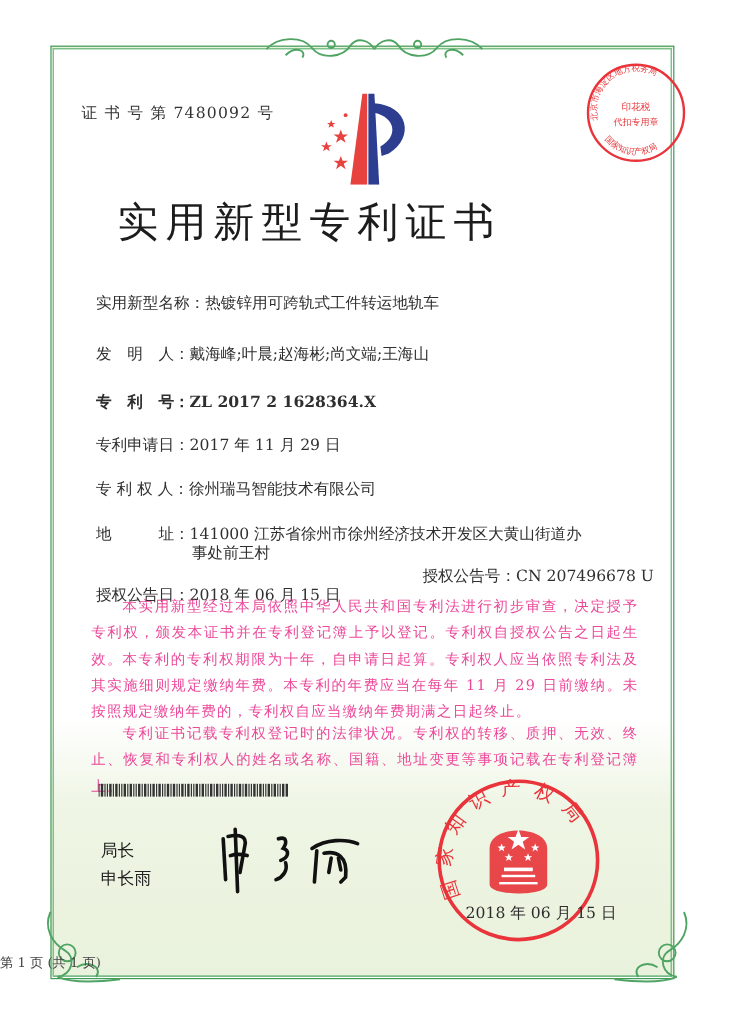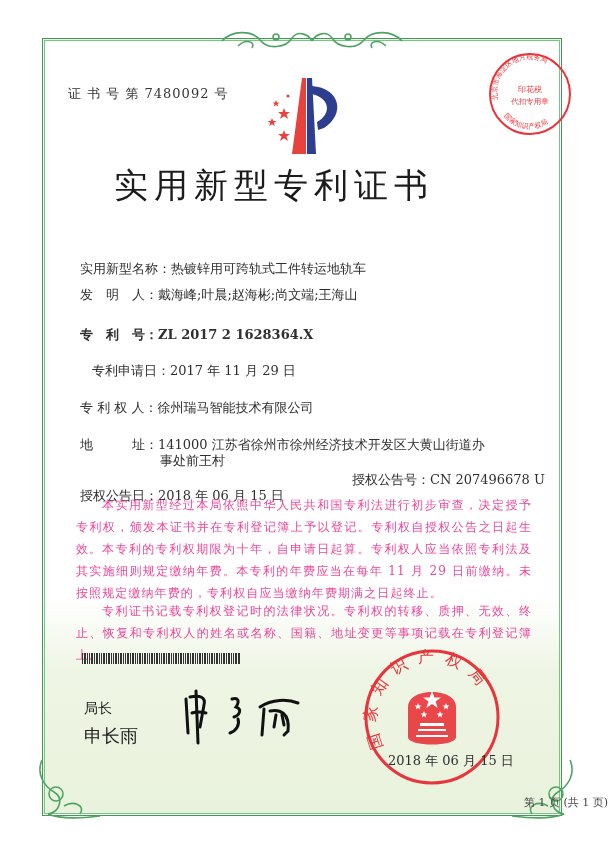--- a/index.html
+++ b/index.html
@@ -16,37 +16,37 @@
       position: absolute; left: 44px; top: 40px; width: 516px; height: 774px;
       border: 1px solid #7cc08a; box-sizing: border-box; pointer-events: none;
     }
     .ornament { position: absolute; }
     .cert-no { position: absolute; left: 68px; top: 85px; font-size: 13px; letter-spacing: 1px; color: #333; text-align: center; }
     .logo { position: absolute; left: 262px; top: 78px; width: 90px; height: 76px; }
     .tax-stamp { position: absolute; left: 486px; top: 50px; width: 88px; height: 88px; }
     .title {
       position: absolute; left: 0; width: 516px; top: 163px; text-align: center;
       font-family: "DejaVu Serif", "Liberation Serif", serif;
-      font-size: 34px; letter-spacing: 6px; color: #1c1c1c; font-weight: normal; padding-left: 16px;
+      font-size: 34px; letter-spacing: 6px; color: #1c1c1c; font-weight: normal;
     }
     .field { position: absolute; left: 80px; font-size: 13px; color: #2f2f2f; white-space: nowrap; }
     .field .label { display: inline-block; }
     .field .value { display: inline-block; }
     .addr-cont { position: absolute; left: 160px; font-size: 13px; color: #2f2f2f; }
     .para {
       position: absolute; left: 76px; width: 456px; font-size: 12px; line-height: 22px;
       color: #ec4899; text-indent: 26px; text-align: justify; letter-spacing: 1.1px;
     }
     .barcode { position: absolute; left: 82px; top: 653px; width: 158px; height: 11px; }
     .director-title { position: absolute; left: 84px; top: 700px; font-family: "DejaVu Sans", "Liberation Sans", sans-serif; font-size: 14px; color: #222; }
-    .director-name { position: absolute; left: 84px; top: 724px; font-family: Liberation Serif, serif; font-size: 18px; color: #222; }
+    .director-name { position: absolute; left: 84px; top: 724px; font-family: Liberation Serif, serif; font-size: 14px; color: #222; }
     .signature { position: absolute; left: 180px; top: 685px; width: 125px; height: 60px; }
     .seal { position: absolute; left: 362px; top: 647px; width: 140px; height: 140px; }
     .seal-date { position: absolute; left: 388px; top: 752px; font-size: 13px; color: #2d2d2d; }
-    .page-footer { position: absolute; left: 0; width: 608px; top: 795px; text-align: right; font-size: 11px; color: #444; }
+    .page-footer { position: absolute; left: 0; width: 608px; top: 795px; text-align: left; font-size: 11px; color: #444; }
   </style>
 </head>
 <body>
 
 <div class="frame"></div>
 <div class="frame-inner-line"></div>
 
 <svg class="ornament" style="left:212px;top:28px;" width="200" height="26" viewBox="0 0 200 26">
   <g fill="none" stroke="#4fa463" stroke-width="1.6">
     <path d="M10 13 C20 2, 40 2, 48 12 C56 22, 74 20, 80 10 C86 2, 96 6, 100 13"></path>
@@ -94,30 +94,30 @@
   <text x="44" y="42" text-anchor="middle" font-size="8" fill="#e8343a" font-family="DejaVu Sans, sans-serif">印花税</text>
   <text x="44" y="54" text-anchor="middle" font-size="7.5" fill="#e8343a" font-family="DejaVu Sans, sans-serif">代扣专用章</text>
   <path id="taxArc" d="M12 50 A33 33 0 1 1 76 50" fill="none"></path>
   <text font-size="7" fill="#e8343a" font-family="DejaVu Sans, sans-serif"><textPath href="#taxArc">北京市海淀区地方税务局</textPath></text>
   <path id="taxArcB" d="M18 66 A33 33 0 0 0 70 66" fill="none"></path>
   <text font-size="7" fill="#e8343a" font-family="DejaVu Sans, sans-serif"><textPath href="#taxArcB">国家知识产权局</textPath></text>
 </svg>
 
 <div class="title">实用新型专利证书</div>
 
-<div class="field" style="top:244px;margin-top:16px;">
+<div class="field" style="top:244px;">
   <span class="label">实用新型名称：</span><span class="value">热镀锌用可跨轨式工件转运地轨车</span>
 </div>
 <div class="field" style="top:286px;">
   <span class="label">发　明　人：</span><span class="value">戴海峰;叶晨;赵海彬;尚文端;王海山</span>
 </div>
 <div class="field" style="top:326px;font-weight:bold;">
   <span class="label">专　利　号：</span><span class="value">ZL 2017 2 1628364.X</span>
 </div>
-<div class="field" style="top:362px;margin-left:12px;">
+<div class="field" style="top:362px;">
   <span class="label">专利申请日：</span><span class="value">2017 年 11 月 29 日</span>
 </div>
 <div class="field" style="top:399px;text-align:right;">
   <span class="label">专 利 权 人：</span><span class="value">徐州瑞马智能技术有限公司</span>
 </div>
 <div class="field" style="top:436px;">
   <span class="label">地　　　址：</span><span class="value">141000 江苏省徐州市徐州经济技术开发区大黄山街道办</span>
 </div>
 <div class="addr-cont" style="top:452px;">事处前王村</div>
 <div class="field" style="top:471px;margin-top:16px;">

